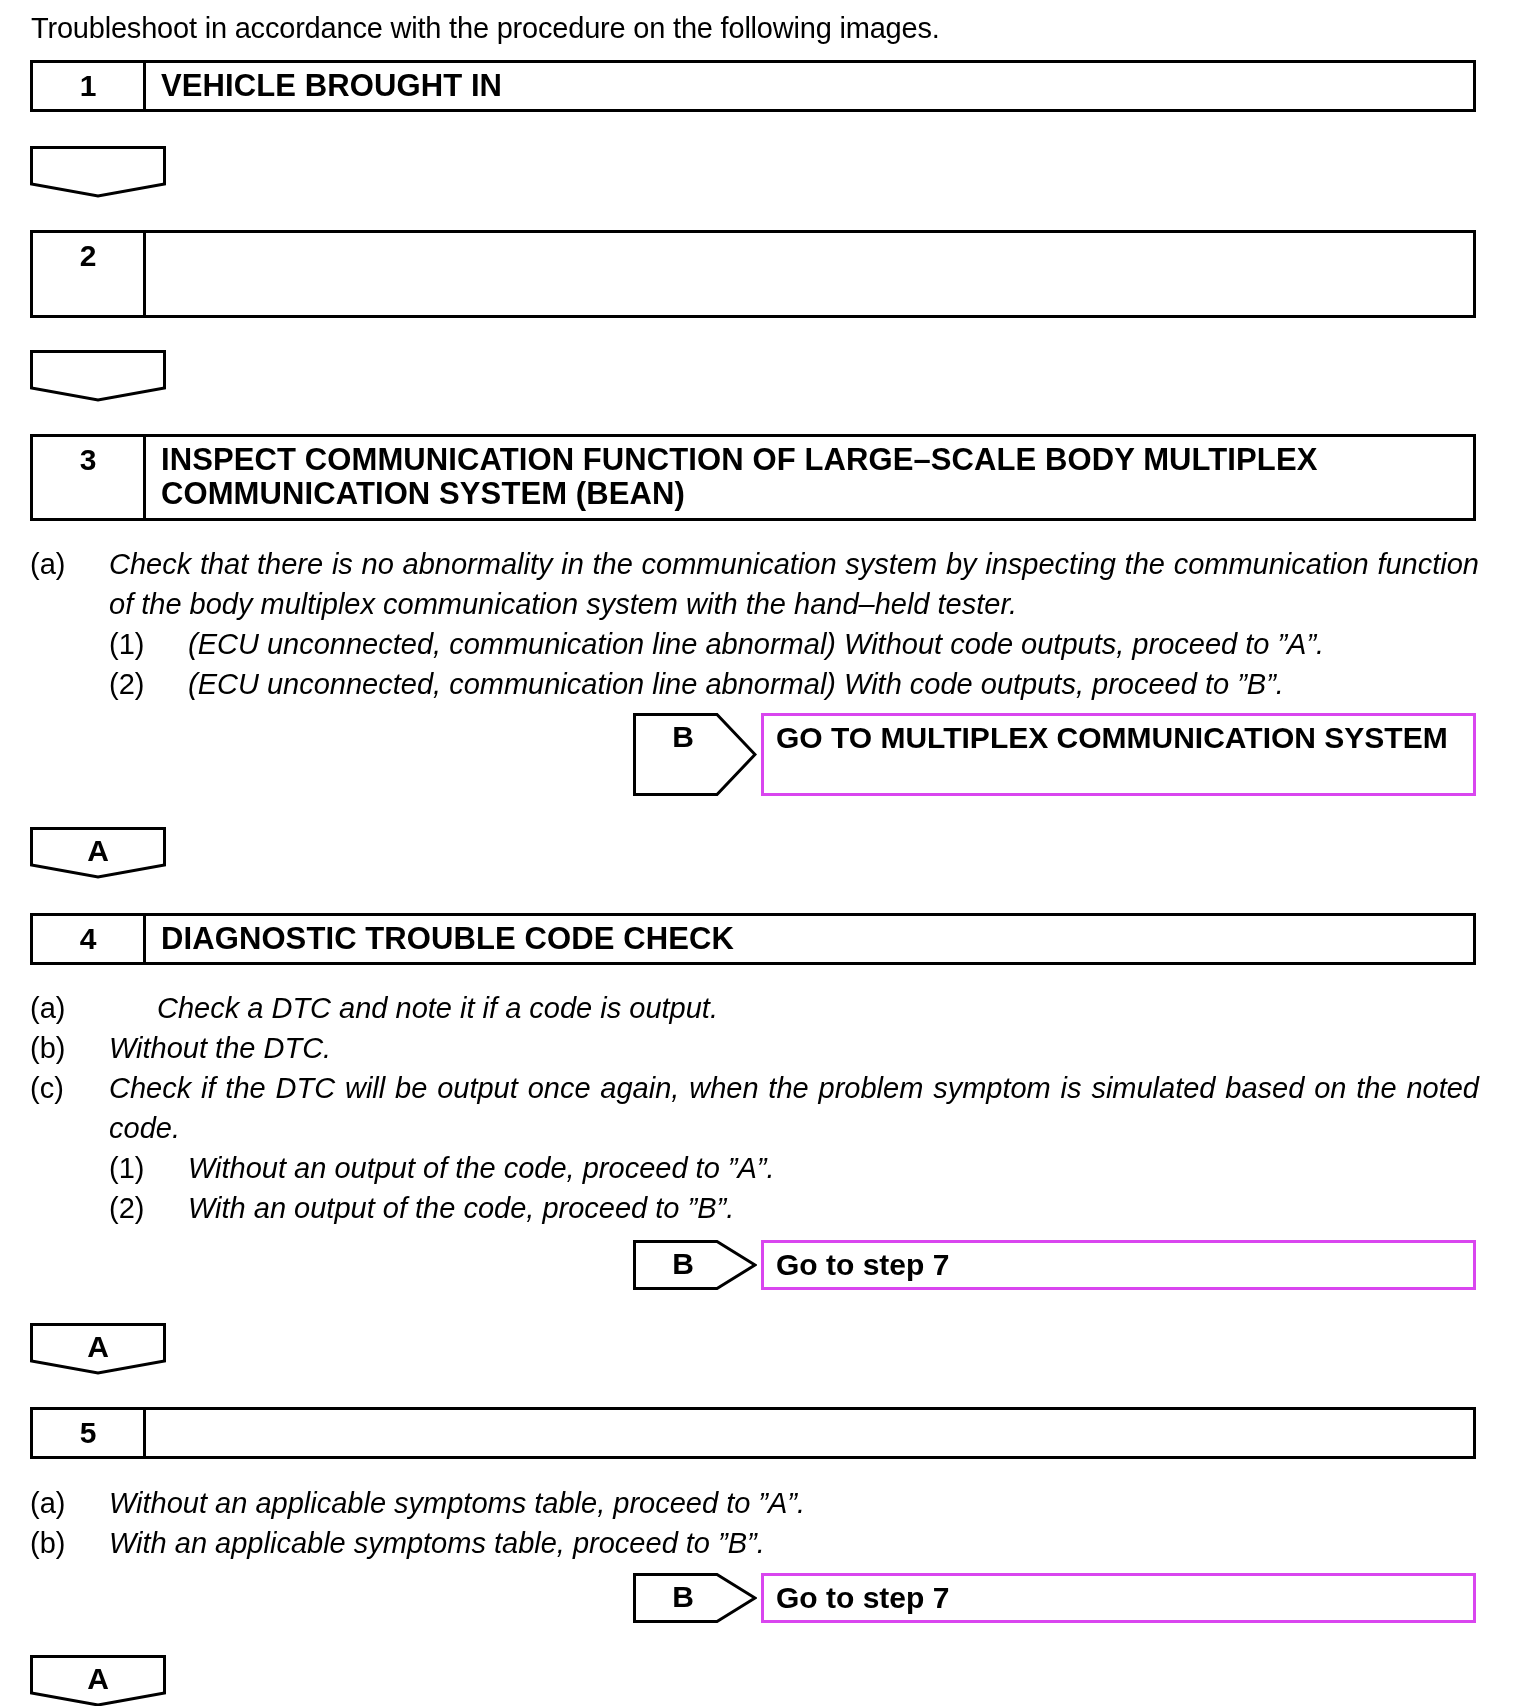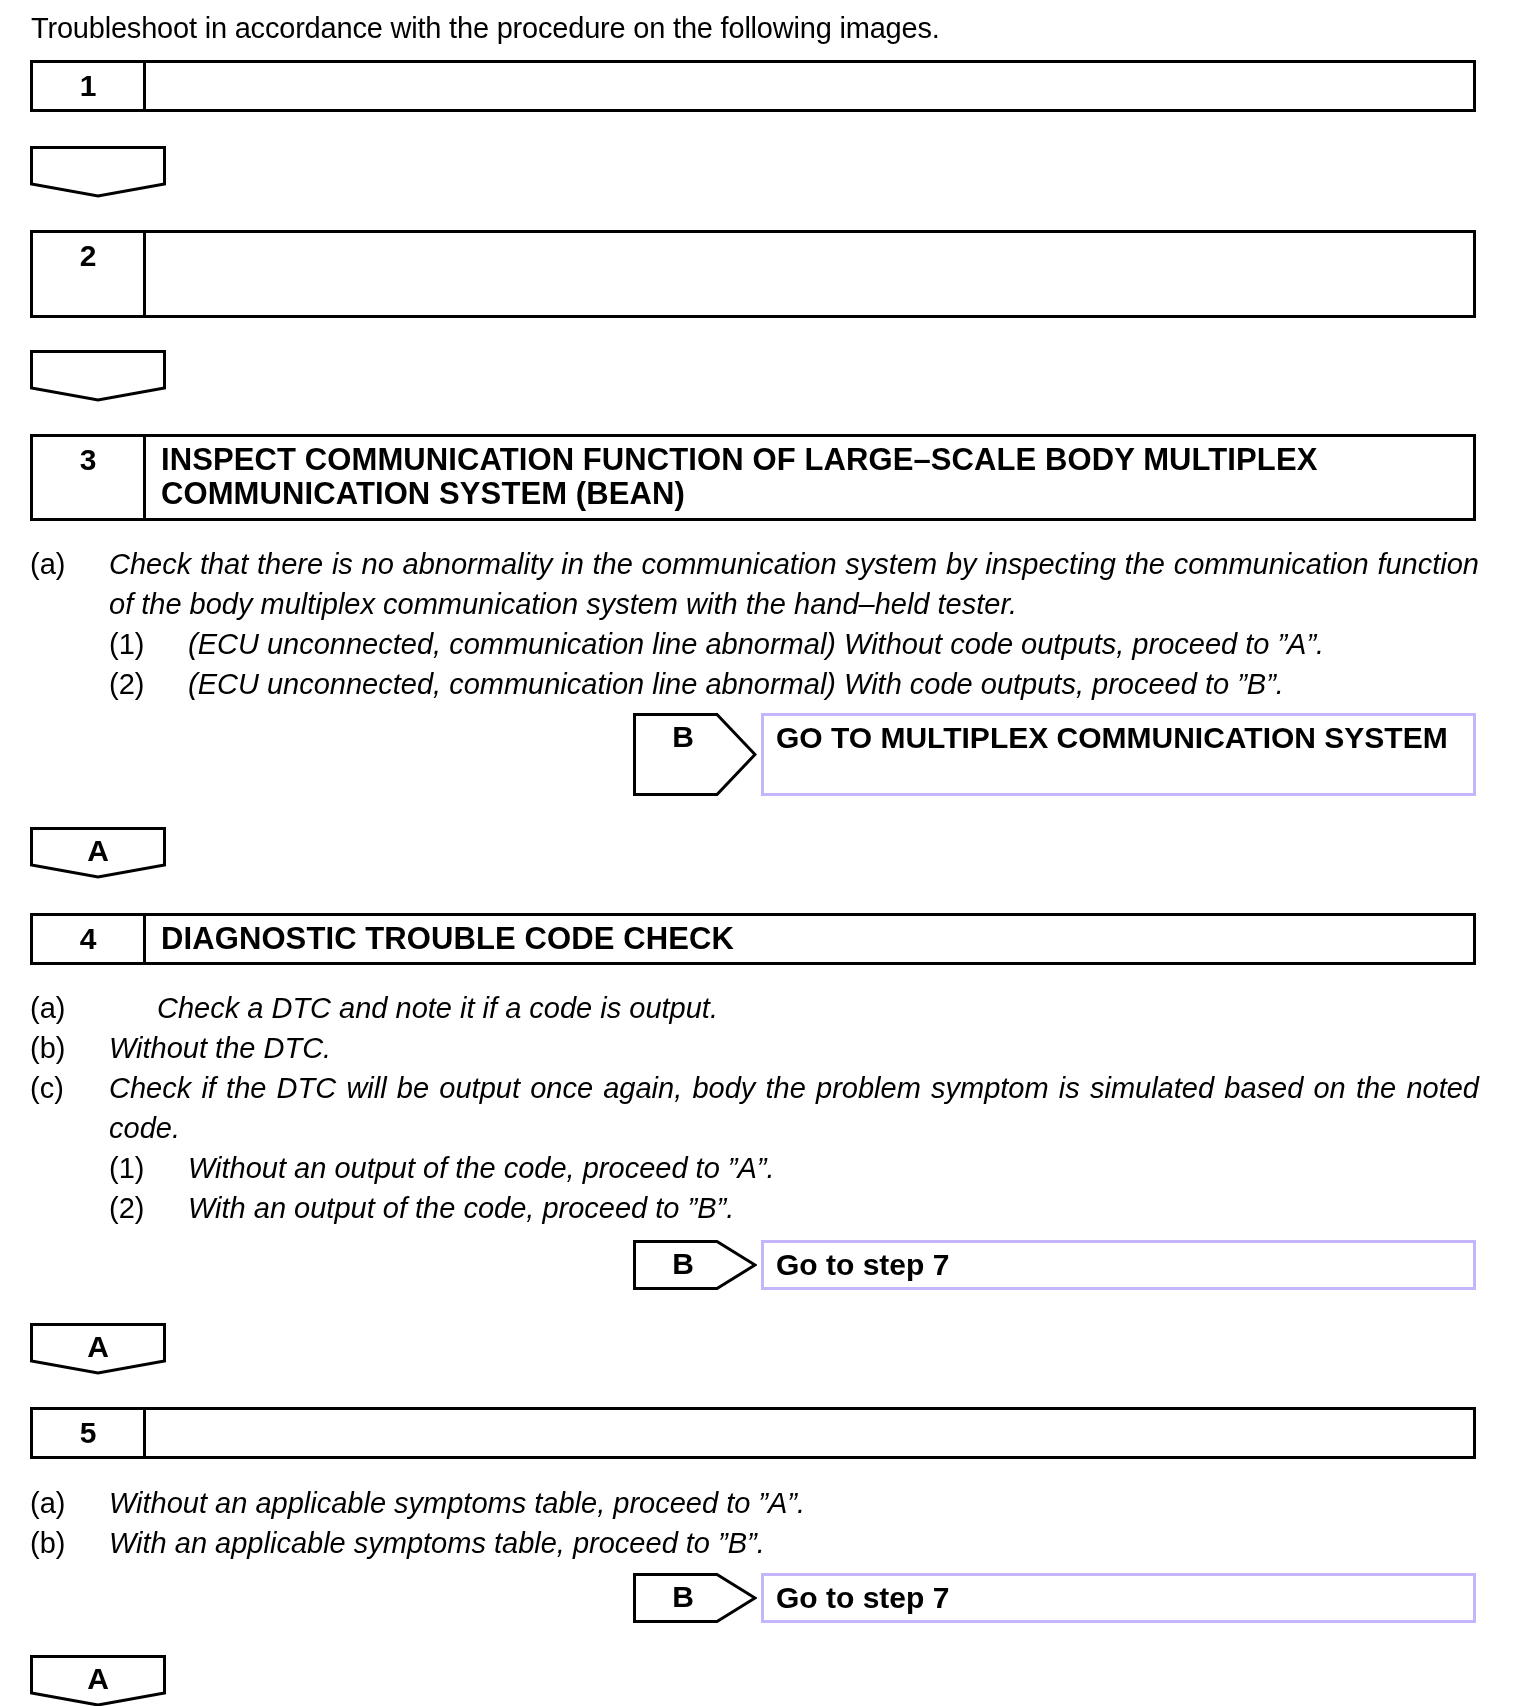--- a/index.html
+++ b/index.html
@@ -36,33 +36,34 @@
   .para .tx { position: absolute; left: 0; top: 0; white-space: normal; font-style: italic; }
 
   .branch { position: absolute; left: 633px; width: 843px; }
   .branch .tag { position: absolute; left: 0; top: 0; }
   .branch .tag-lbl {
     position: absolute; left: 0; width: 100px; top: 7px; text-align: center;
     font-weight: bold; font-size: 30px;
   }
   .branch .dest {
     position: absolute; left: 128px; right: 0; top: 0; bottom: 0;
-    border: 3px solid #c4b5fd; box-sizing: border-box;
+    border: 3px solid #d946ef; box-sizing: border-box;
   }
   .branch .dest-lbl {
     position: absolute; left: 12px; top: 5px; font-weight: bold; font-size: 30px; white-space: nowrap;
   }
 </style>
 </head>
 <body>
 
 <div class="abs intro">Troubleshoot in accordance with the procedure on the following images.</div>
 
 <div class="step-box" style="top:60px;height:52px;">
   <div class="step-num">1</div>
+  <div class="step-title">VEHICLE BROUGHT IN</div>
 </div>
 
 <div class="arrow-down" style="top:146px;">
   <svg width="136" height="52">
     <polygon points="1.5,1.5 134.5,1.5 134.5,38 68,50 1.5,38" fill="#fff" stroke="#000" stroke-width="3"></polygon>
   </svg>
   <span class="lbl"></span>
 </div>
 
 <div class="step-box" style="top:230px;height:88px;">
@@ -119,21 +120,21 @@
 <div class="para" style="left:30px;top:988px;">
   <span class="mk">(a)</span>
   <span class="tx" style="left:79px;white-space:nowrap;margin-left:48px;">Check a DTC and note it if a code is output.</span>
 </div>
 <div class="para" style="left:30px;top:1028px;">
   <span class="mk">(b)</span>
   <span class="tx" style="left:79px;white-space:nowrap;">Without the DTC.</span>
 </div>
 <div class="para" style="left:30px;top:1068px;width:1450px;height:80px;">
   <span class="mk">(c)</span>
-  <span class="tx" style="left:79px;width:1370px;text-align:justify;">Check if the DTC will be output once again, body the problem symptom is simulated based on the noted code.</span>
+  <span class="tx" style="left:79px;width:1370px;text-align:justify;">Check if the DTC will be output once again, when the problem symptom is simulated based on the noted code.</span>
 </div>
 <div class="para" style="left:109px;top:1148px;">
   <span class="mk">(1)</span>
   <span class="tx" style="left:79px;white-space:nowrap;">Without an output of the code, proceed to ”A”.</span>
 </div>
 <div class="para" style="left:109px;top:1188px;">
   <span class="mk">(2)</span>
   <span class="tx" style="left:79px;white-space:nowrap;">With an output of the code, proceed to ”B”.</span>
 </div>
 

